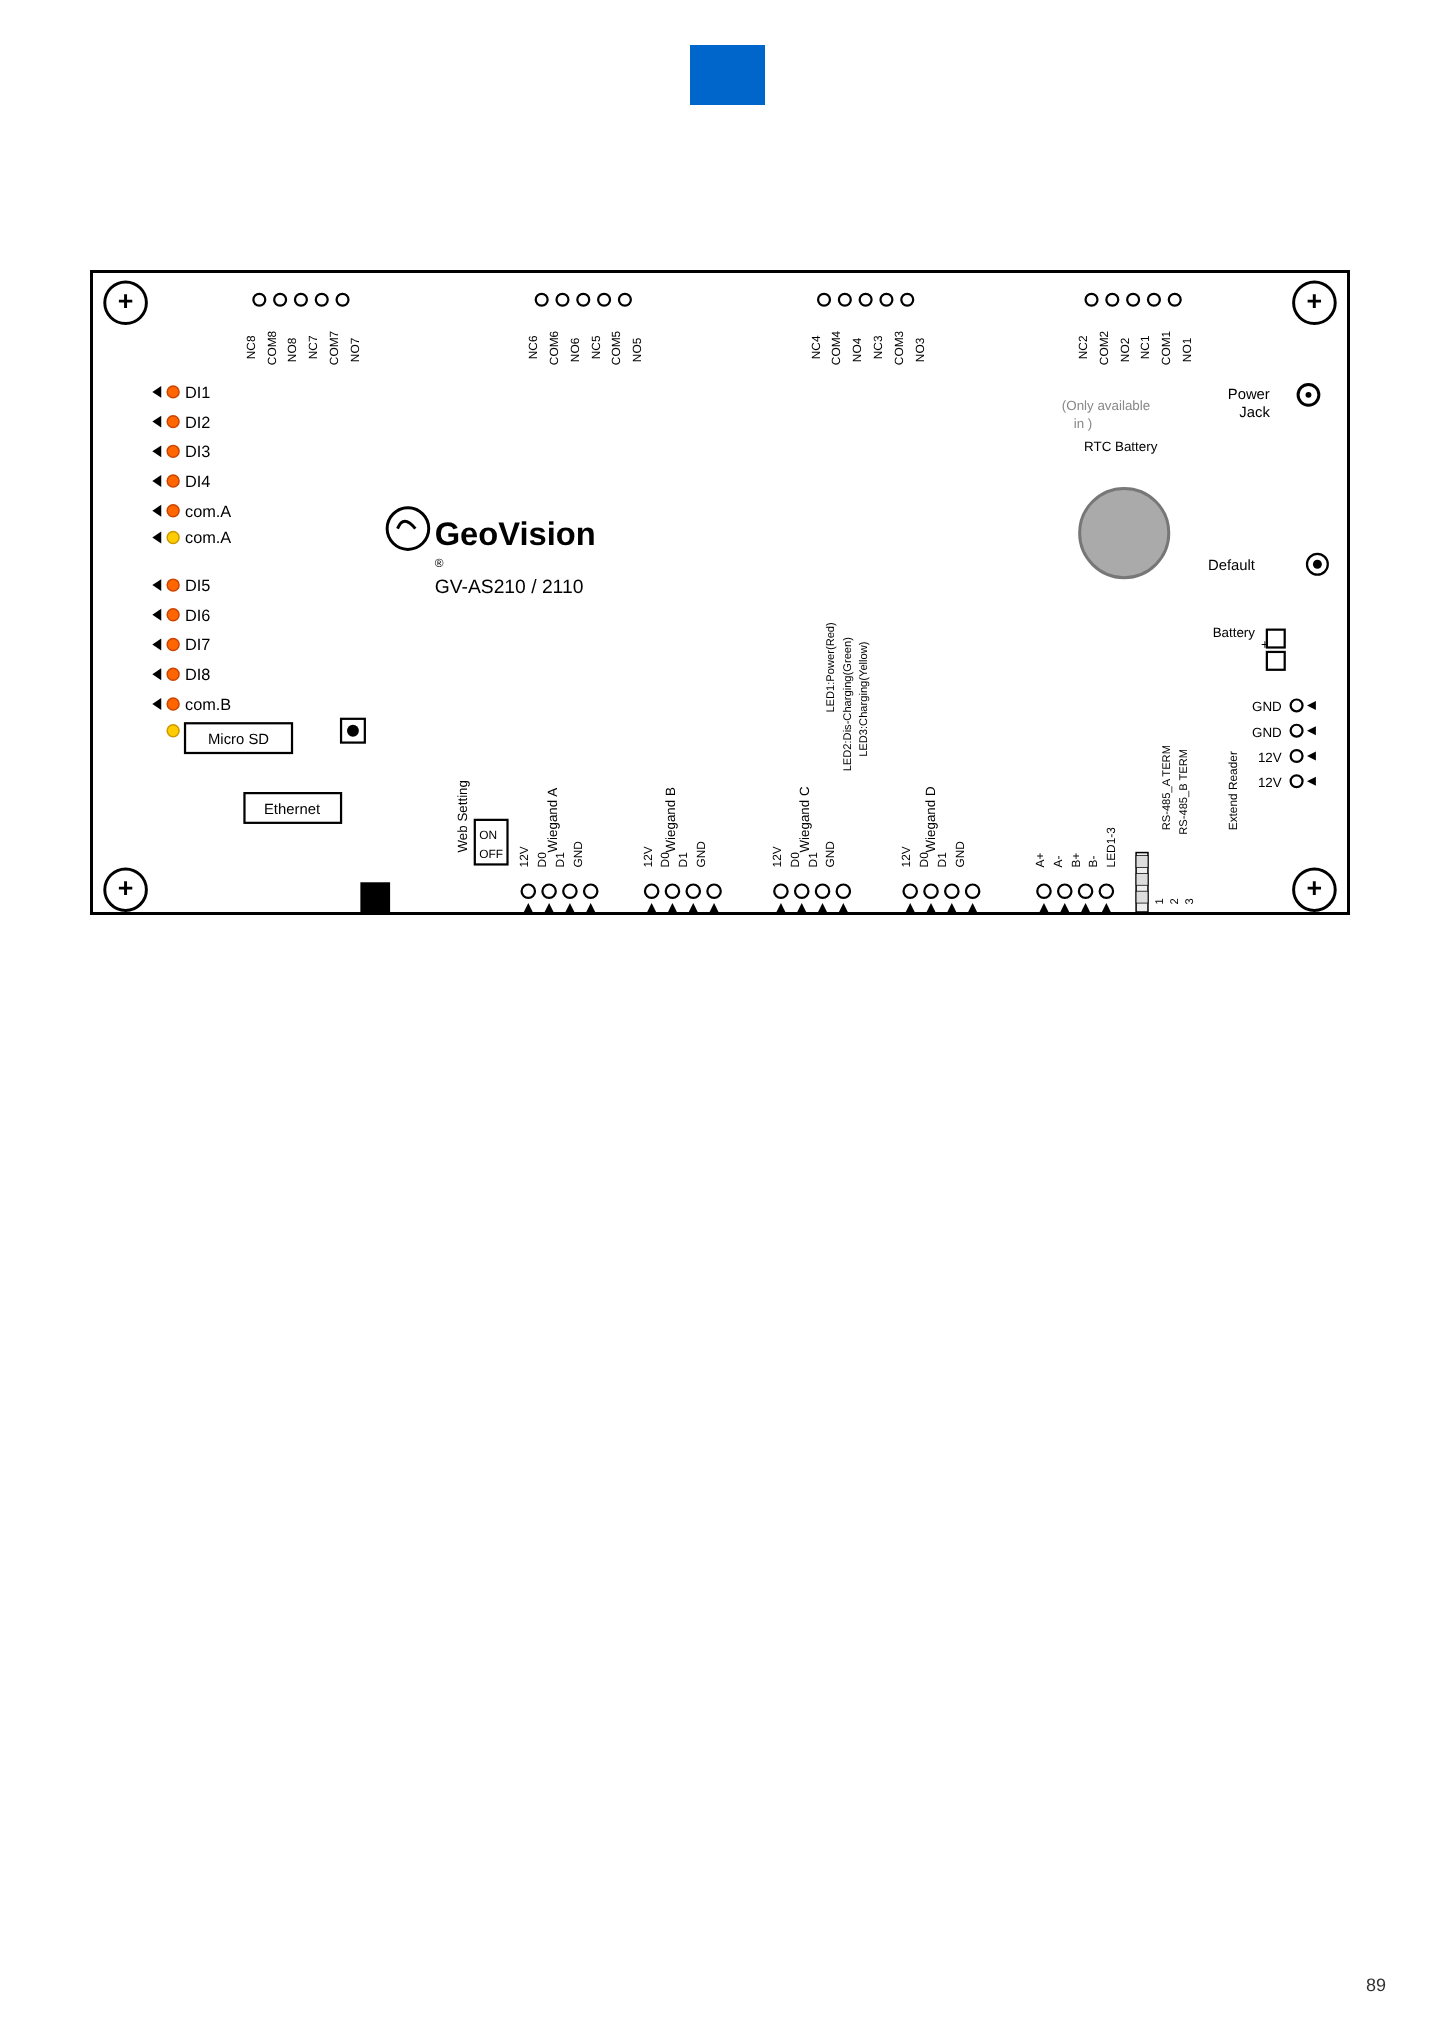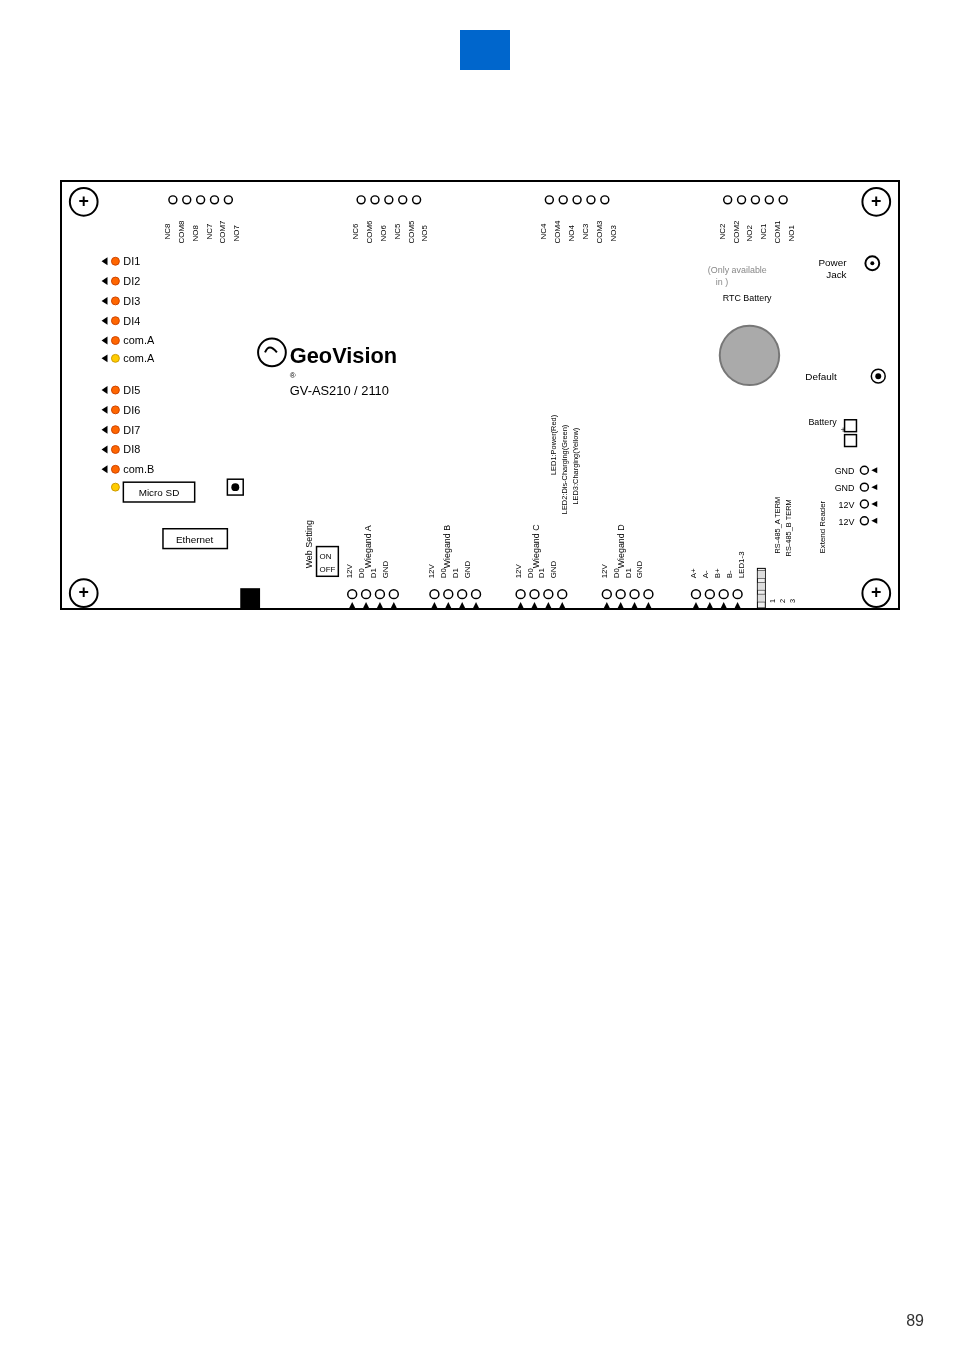--- a/index.html
+++ b/index.html
@@ -9,21 +9,21 @@
       background: #fff;
       font-family: Arial, sans-serif;
       position: relative;
       overflow: hidden;
     }
 
     .page-number {
       position: absolute;
       bottom: 20px;
       right: 30px;
-      font-size: 16px;
+      font-size: 12px;
       color: #333;
     }
 
     .blue-rect {
       position: absolute;
       top: 30px;
       left: 460px;
       width: 50px;
       height: 40px;
       background: #0066cc;

